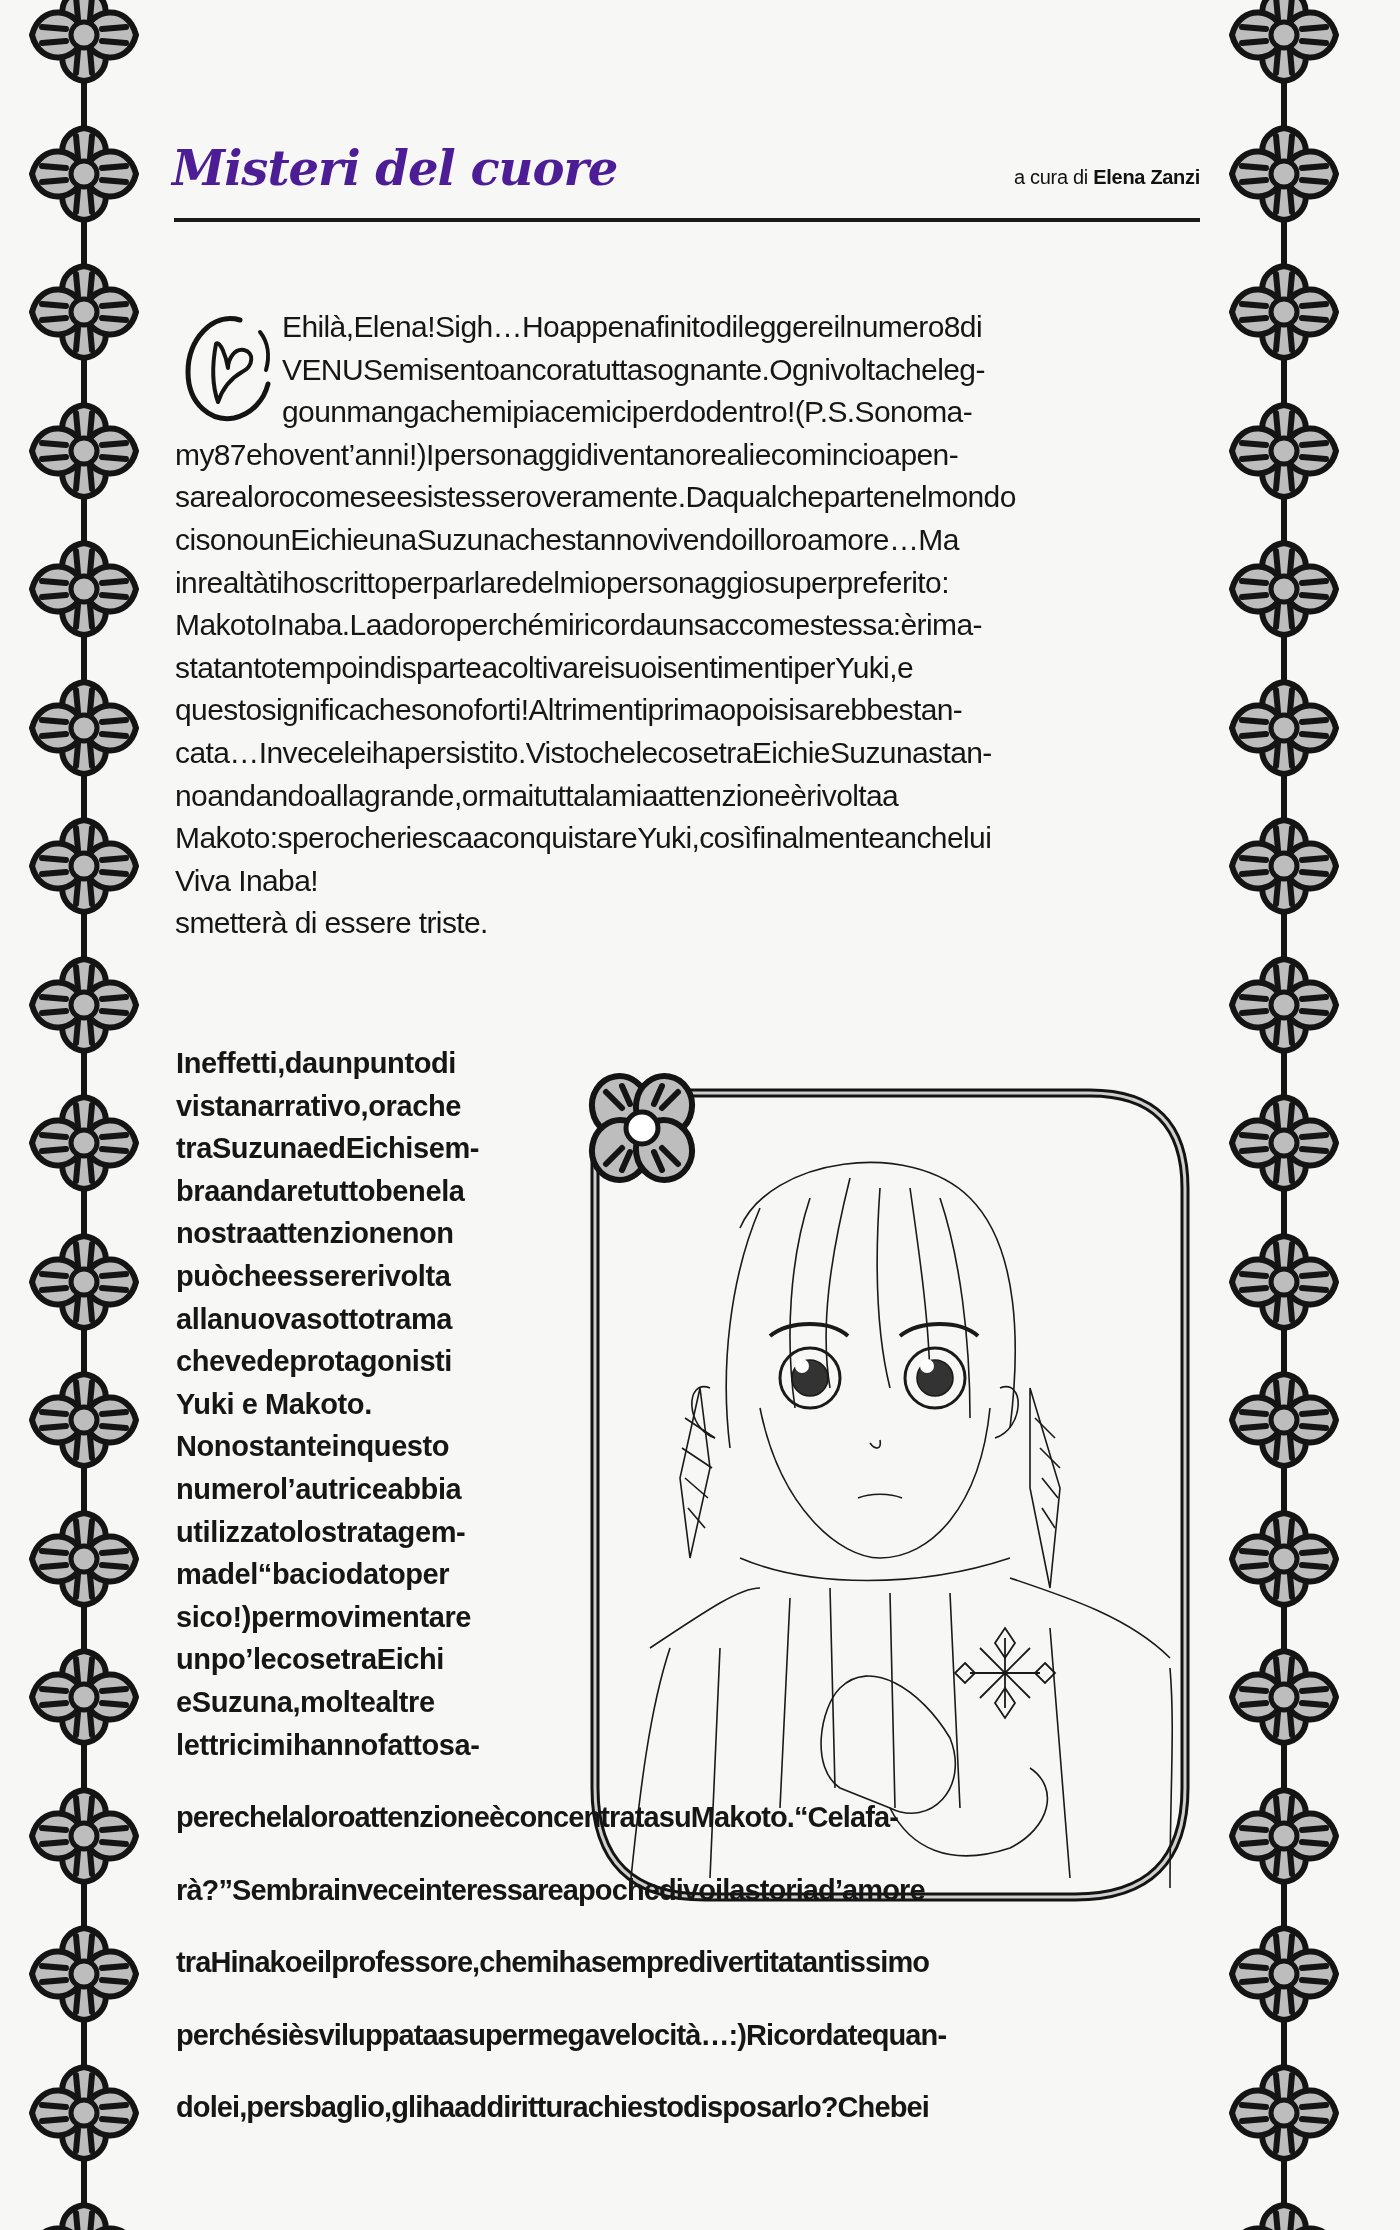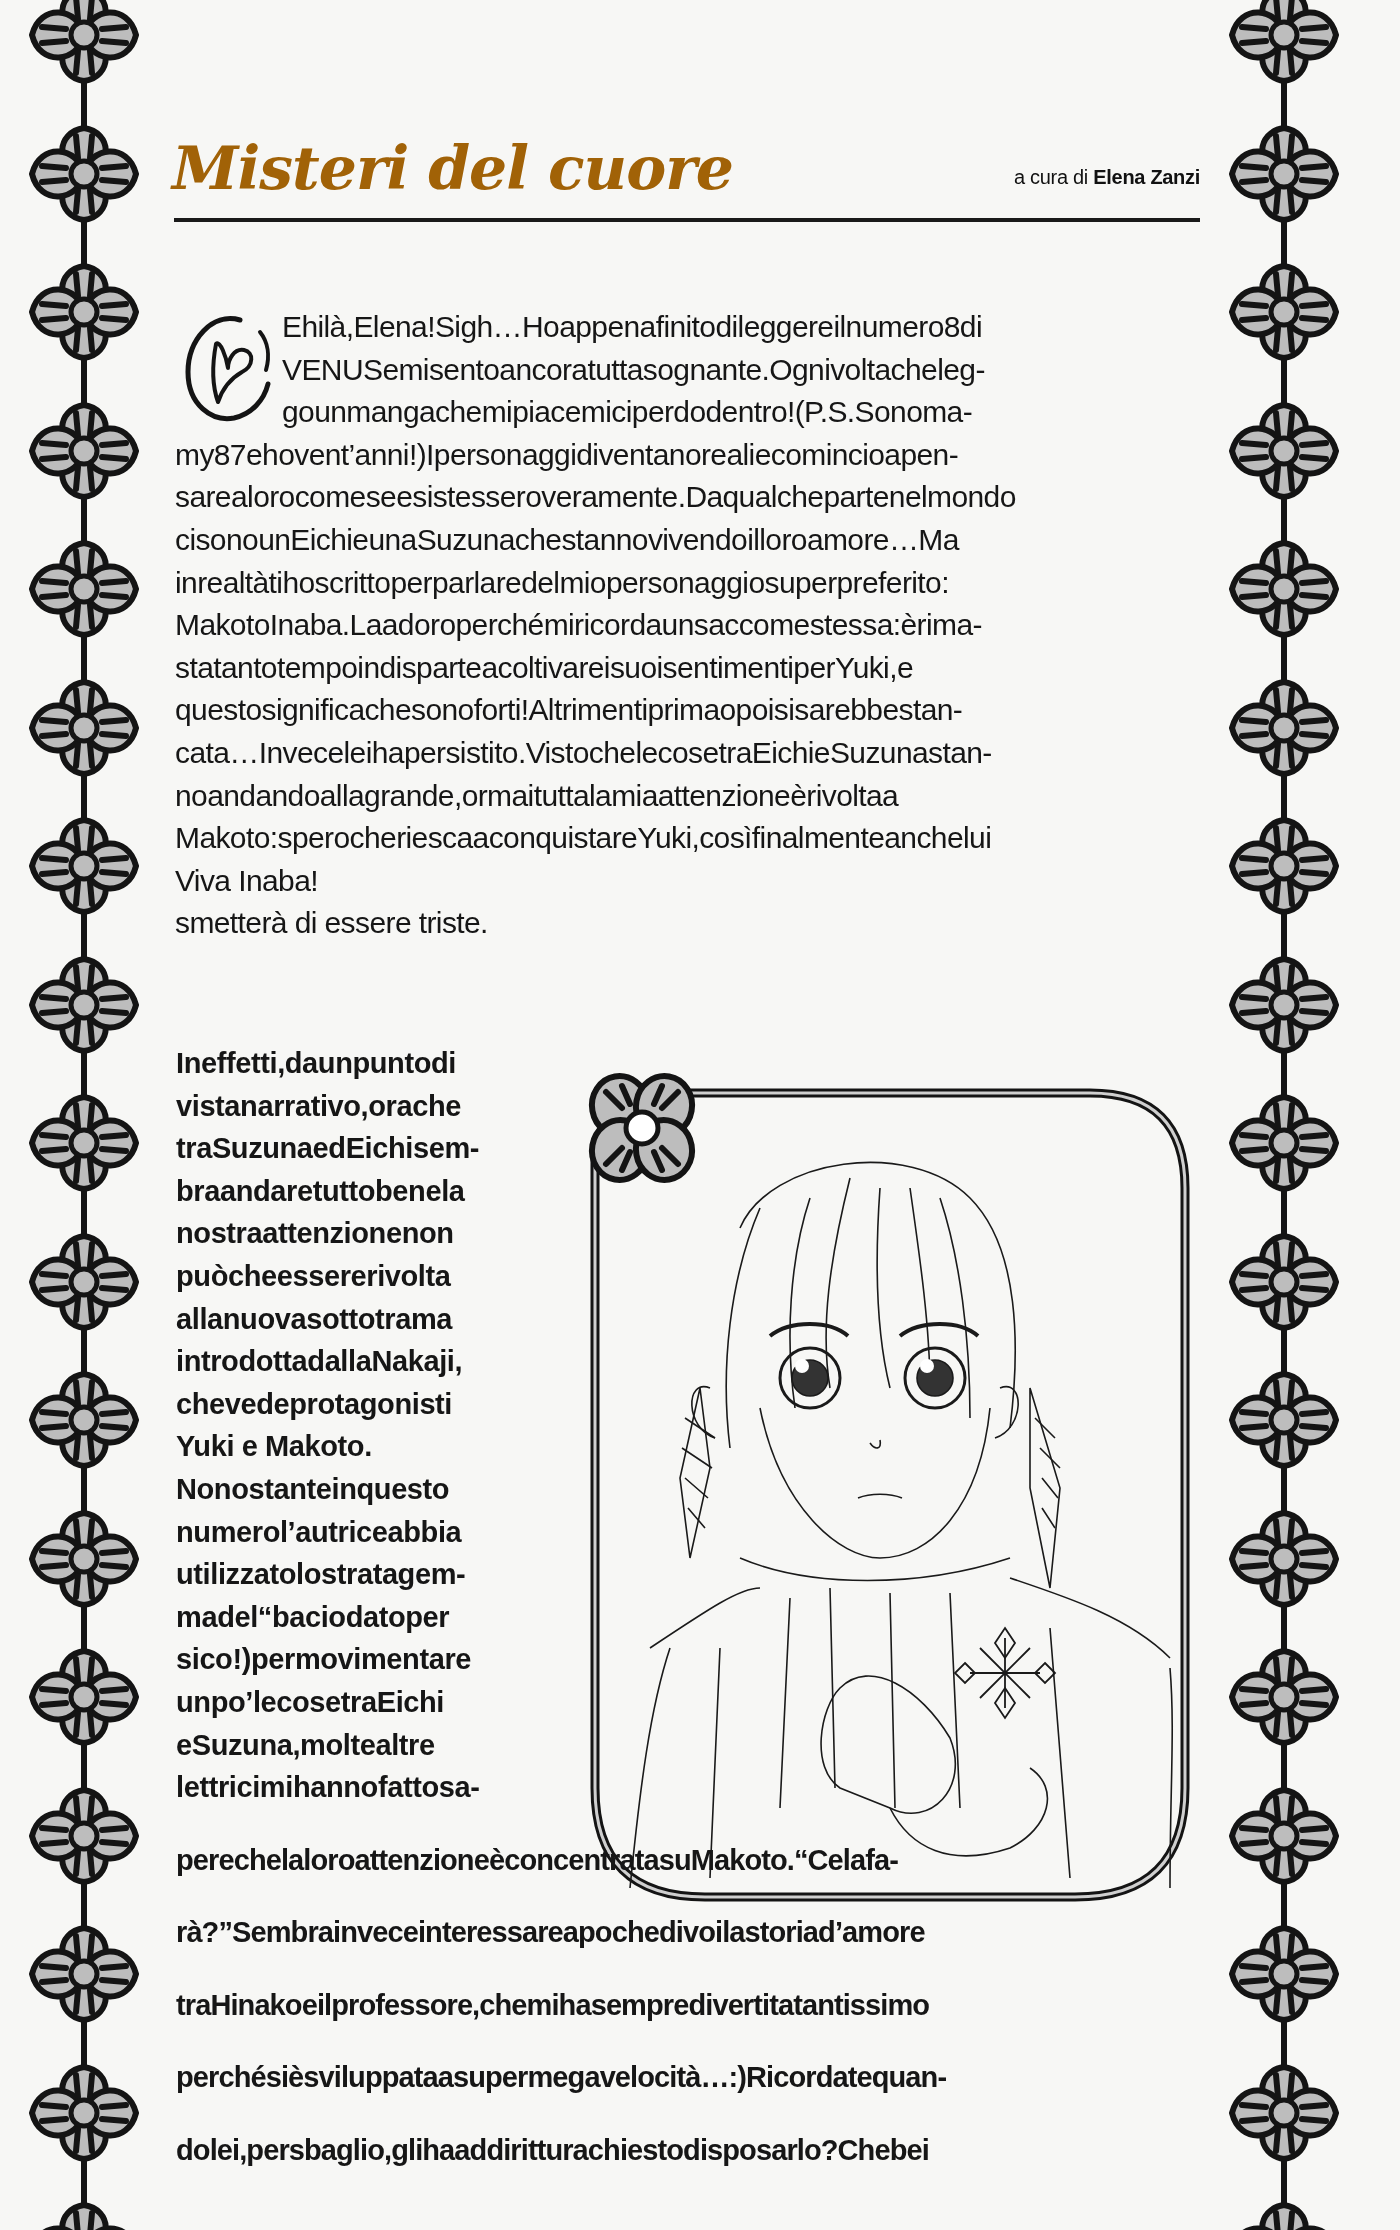--- a/index.html
+++ b/index.html
@@ -1,21 +1,21 @@
 <!DOCTYPE html>
 <html><head>
 <meta charset="utf-8">
 <style>
   html,body{margin:0;padding:0;}
   body{width:1400px;height:2230px;position:relative;overflow:hidden;background:#f7f7f5;color:#161616;font-family:"Liberation Sans",sans-serif;}
   .border{position:absolute;top:0;width:140px;height:2230px;}
   .border.left{left:14px;}
   .border.right{left:1214px;}
   .flower{position:absolute;left:0;width:140px;height:140px;}
-  .title{position:absolute;left:172px;top:128px;font-family:"DejaVu Serif",serif;font-style:italic;font-weight:bold;font-size:60px;letter-spacing:-1px;line-height:80px;color:#a16207;white-space:nowrap;}
+  .title{position:absolute;left:172px;top:128px;font-family:"DejaVu Serif",serif;font-style:italic;font-weight:bold;font-size:48px;letter-spacing:-1px;line-height:80px;color:#4c1d95;white-space:nowrap;}
   .byline{position:absolute;right:200px;top:160px;font-size:20px;line-height:34px;color:#111;white-space:nowrap;letter-spacing:-0.3px;}
   .byline b{font-weight:bold;}
   .rule{position:absolute;left:174px;top:218px;width:1026px;height:4px;background:#1a1a1a;}
   .letter{position:absolute;left:175px;top:306px;width:1024px;}
   .line{height:42.6px;line-height:42.6px;font-size:30px;white-space:nowrap;letter-spacing:-0.6px;display:flex;justify-content:flex-start;}
   .line.last{justify-content:flex-start;}
   .line span.w{display:inline-block;}
   .letter .line.ind{padding-left:107px;}
   .dropcap{position:absolute;left:182px;top:310px;width:95px;height:118px;}
   .answer{position:absolute;left:176px;top:1042px;}
@@ -780,25 +780,20 @@
         <span class="w">che</span>
         <span class="w">essere</span>
         <span class="w">rivolta</span>
       </div>
       <div class="line">
         <span class="w">alla</span>
         <span class="w">nuova</span>
         <span class="w">sottotrama</span>
       </div>
       <div class="line">
-        <span class="w">introdotta</span>
-        <span class="w">dalla</span>
-        <span class="w">Nakaji,</span>
-      </div>
-      <div class="line">
         <span class="w">che</span>
         <span class="w">vede</span>
         <span class="w">protagonisti</span>
       </div>
       <div class="line last">Yuki e Makoto.</div>
       <div class="line">
         <span class="w">Nonostante</span>
         <span class="w">in</span>
         <span class="w">questo</span>
       </div>

